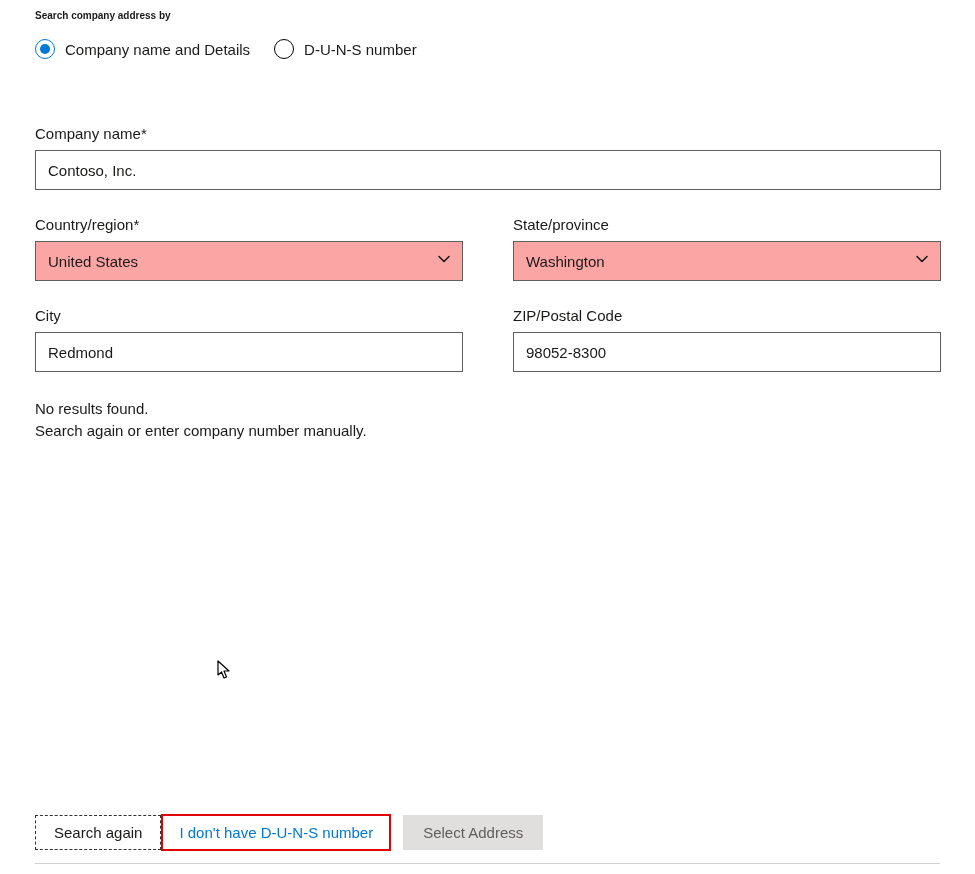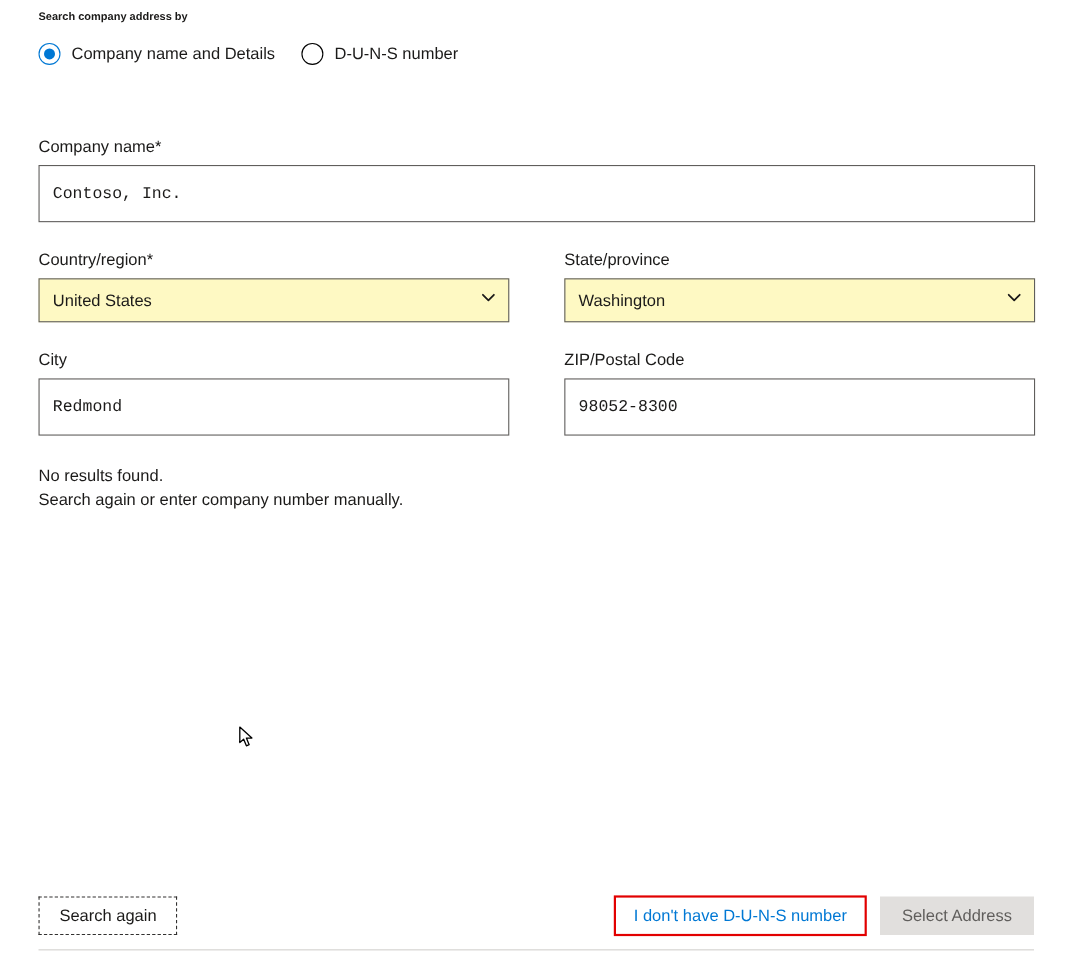--- a/index.html
+++ b/index.html
@@ -61,43 +61,43 @@
     .field.full {
       grid-column: 1 / -1;
     }
     .field-label {
       font-size: 15px;
       margin-bottom: 8px;
       display: block;
     }
     .field-input {
       width: 100%;
-      height: 52px;
+      height: 40px;
       border: 1px solid #605e5c;
       padding: 0 12px;
       font-size: 15px;
-      font-family: Liberation Mono, monospace;
+      font-family: Liberation Sans, sans-serif;
       background: #fff;
       color: #1b1a19;
     }
     .field.full .field-input {
       width: 906px;
     }
     .select-wrap {
       position: relative;
       width: 100%;
     }
     .select-input {
       width: 100%;
       height: 40px;
       border: 1px solid #605e5c;
       padding: 0 40px 0 12px;
       font-size: 15px;
       font-family: inherit;
-      background: #fef9c3;
+      background: #fca5a5;
       text-align: left;
       cursor: pointer;
       color: #1b1a19;
     }
     .chevron {
       position: absolute;
       right: 12px;
       top: 50%;
       transform: translateY(-50%);
       pointer-events: none;
@@ -109,21 +109,20 @@
     }
     .footer {
       position: absolute;
       left: 35px;
       right: 35px;
       bottom: 10px;
       border-bottom: 1px solid #d2d0ce;
       padding-bottom: 12px;
       display: flex;
       align-items: center;
-      justify-content: space-between;
     }
     .footer-right {
       display: flex;
       align-items: center;
       gap: 12px;
     }
     .btn-dashed {
       border: 1px dashed #323130;
       background: #fff;
       padding: 8px 18px;

